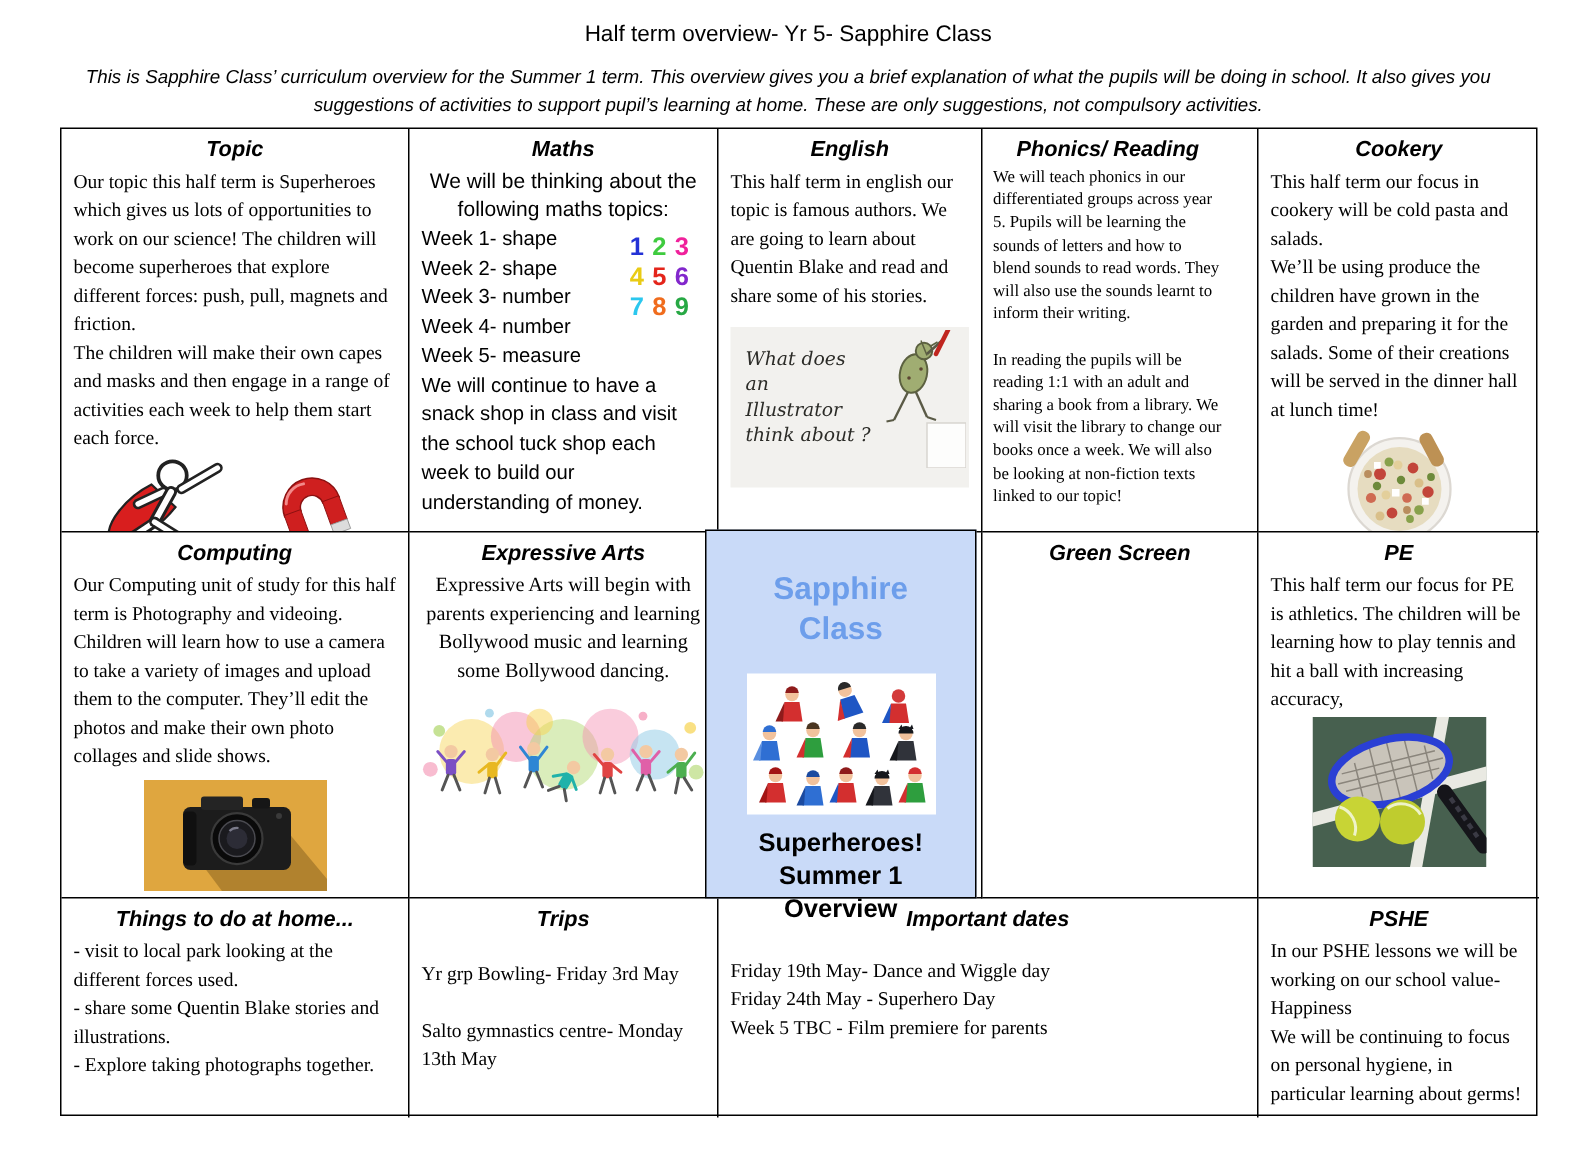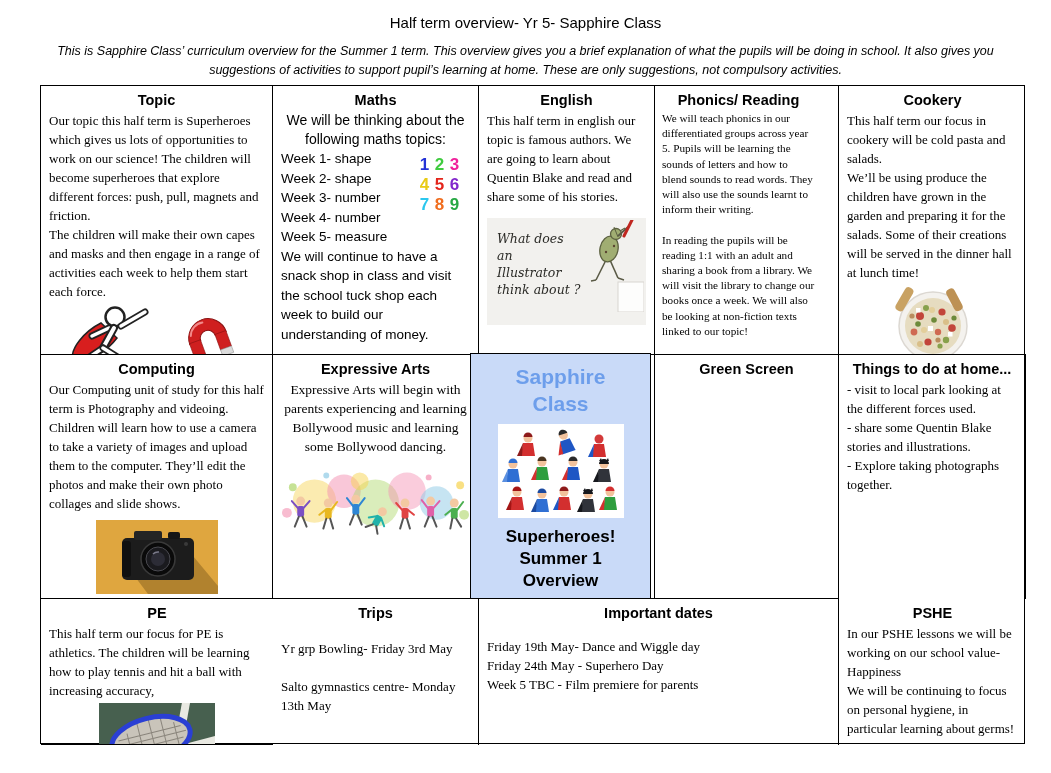--- a/index.html
+++ b/index.html
@@ -15,21 +15,21 @@
 
   .tbl { position:absolute; left:40px; top:85px; width:985px; height:659px;
     display:grid; grid-template-columns:232px 206px 176px 184px 187px;
     grid-template-rows:269px 244px 146px; border:1.5px solid #000; }
   .cell { border-right:1px solid #000; border-bottom:1px solid #000;
     padding:4px 8px 0 8px; overflow:hidden; }
   .cell.no-r { border-right:none; }
   .cell.no-b { border-bottom:none; }
   .span2 { grid-column: span 2; }
 
-  .h { font-weight:bold; text-align:center; font-size:14.5px; line-height:20px; margin-bottom:1px; }
+  .h { font-weight:bold; text-align:center; font-size:14.5px; line-height:20px; margin-bottom:1px;font-style:italic; }
   .b { font-size:13px; line-height:19px; white-space:pre-line;font-family:Liberation Serif, serif; }
 
   .img-row { display:flex; align-items:flex-end; gap:26px; margin:4px 0 0 12px; }
 
   .maths-intro { text-align:center; font-size:14px; line-height:19px; white-space:pre-line; }
   .maths-flex { display:flex; }
   .weeks { flex:1; font-size:13.5px; line-height:19.5px; white-space:pre-line; }
   .digits { margin:6px 8px 0 0; font-weight:bold; font-size:17px; line-height:20px; letter-spacing:0; }
   .digits span { display:inline-block; width:15px; text-align:center; }
   .maths-body { font-size:13.5px; line-height:19.5px; white-space:pre-line; }
@@ -44,21 +44,21 @@
   .illus svg { position:absolute; right:2px; top:2px; }
 
   .center-img { display:flex; justify-content:center; margin-top:4px; }
 
   .exp .b { font-size:13.5px; text-align:center; }
 
   .green .b { font-size:13.4px; line-height:19.5px; }
 
   .sapphire-box { position:absolute; left:429px; top:267px; width:181px; height:246px;
     background:#c9daf8; border:1.5px solid #000; z-index:2; text-align:center; padding-top:9px; }
-  .sap-title { font-size:21px; font-weight:bold; line-height:27px; width:130px; margin:0 auto; }
+  .sap-title { font-size:21px; font-weight:bold; line-height:27px; width:130px; margin:16px auto; }
   .heroes-img { width:126px; height:94px; background:#fff; margin:7px auto 8px auto; }
   .sap-caption { font-size:17px; font-weight:bold; line-height:22px; white-space:pre-line; }
 
   .trips-body { margin-top:16px; }
   .dates-body { margin-top:14px; }
 </style>
 </head>
 <body>
 
 <div>
@@ -279,27 +279,20 @@
         </svg>
       </div>
     </div>
 
     <div class="cell"></div>
 
     <div class="cell green">
       <div class="h">Green Screen</div>
     </div>
 
-    <div class="cell no-b">
-      <div class="h">Things to do at home...</div>
-      <div class="b">- visit to local park looking at the different forces used.
-- share some Quentin Blake stories and illustrations.
-- Explore taking photographs together.</div>
-    </div>
-
     <div class="cell no-r">
       <div class="h">PE</div>
       <div class="b">This half term our focus for PE is athletics. The children will be learning how to play tennis and hit a ball with increasing accuracy,</div>
       <div class="center-img" style="margin-top:3px">
         <svg width="116" height="100" viewBox="0 0 116 100">
           <rect x="0" y="0" width="116" height="100" fill="#47604f"></rect>
           <path d="M-6,70 L122,36" stroke="#e9e9e2" stroke-width="9"></path>
           <path d="M88,-6 L68,106" stroke="#e9e9e2" stroke-width="8"></path>
           <g transform="rotate(-14 52 36)">
             <ellipse cx="52" cy="36" rx="40" ry="21" fill="#c9c4ba"></ellipse>
@@ -310,20 +303,27 @@
           <path d="M92,54 L110,80" stroke="#3a3a44" stroke-width="3" stroke-dasharray="4 3"></path>
           <circle cx="30" cy="68" r="15" fill="#c8d435"></circle>
           <path d="M18,60 a15,15 0 0 1 10,19" stroke="#eef3c8" stroke-width="2" fill="none"></path>
           <circle cx="60" cy="70" r="15" fill="#bfcc2e"></circle>
           <path d="M50,61 a15,15 0 0 1 22,4" stroke="#eef3c8" stroke-width="2" fill="none"></path>
         </svg>
       </div>
     </div>
 
     <div class="cell no-b">
+      <div class="h">Things to do at home...</div>
+      <div class="b">- visit to local park looking at the different forces used.
+- share some Quentin Blake stories and illustrations.
+- Explore taking photographs together.</div>
+    </div>
+
+    <div class="cell no-b">
       <div class="h">Trips</div>
       <div class="b trips-body">Yr grp Bowling- Friday 3rd May
 
 Salto gymnastics centre- Monday 13th May</div>
     </div>
 
     <div class="cell no-b span2">
       <div class="h">Important dates</div>
       <div class="b dates-body">Friday 19th May- Dance and Wiggle day
 Friday 24th May - Superhero Day

